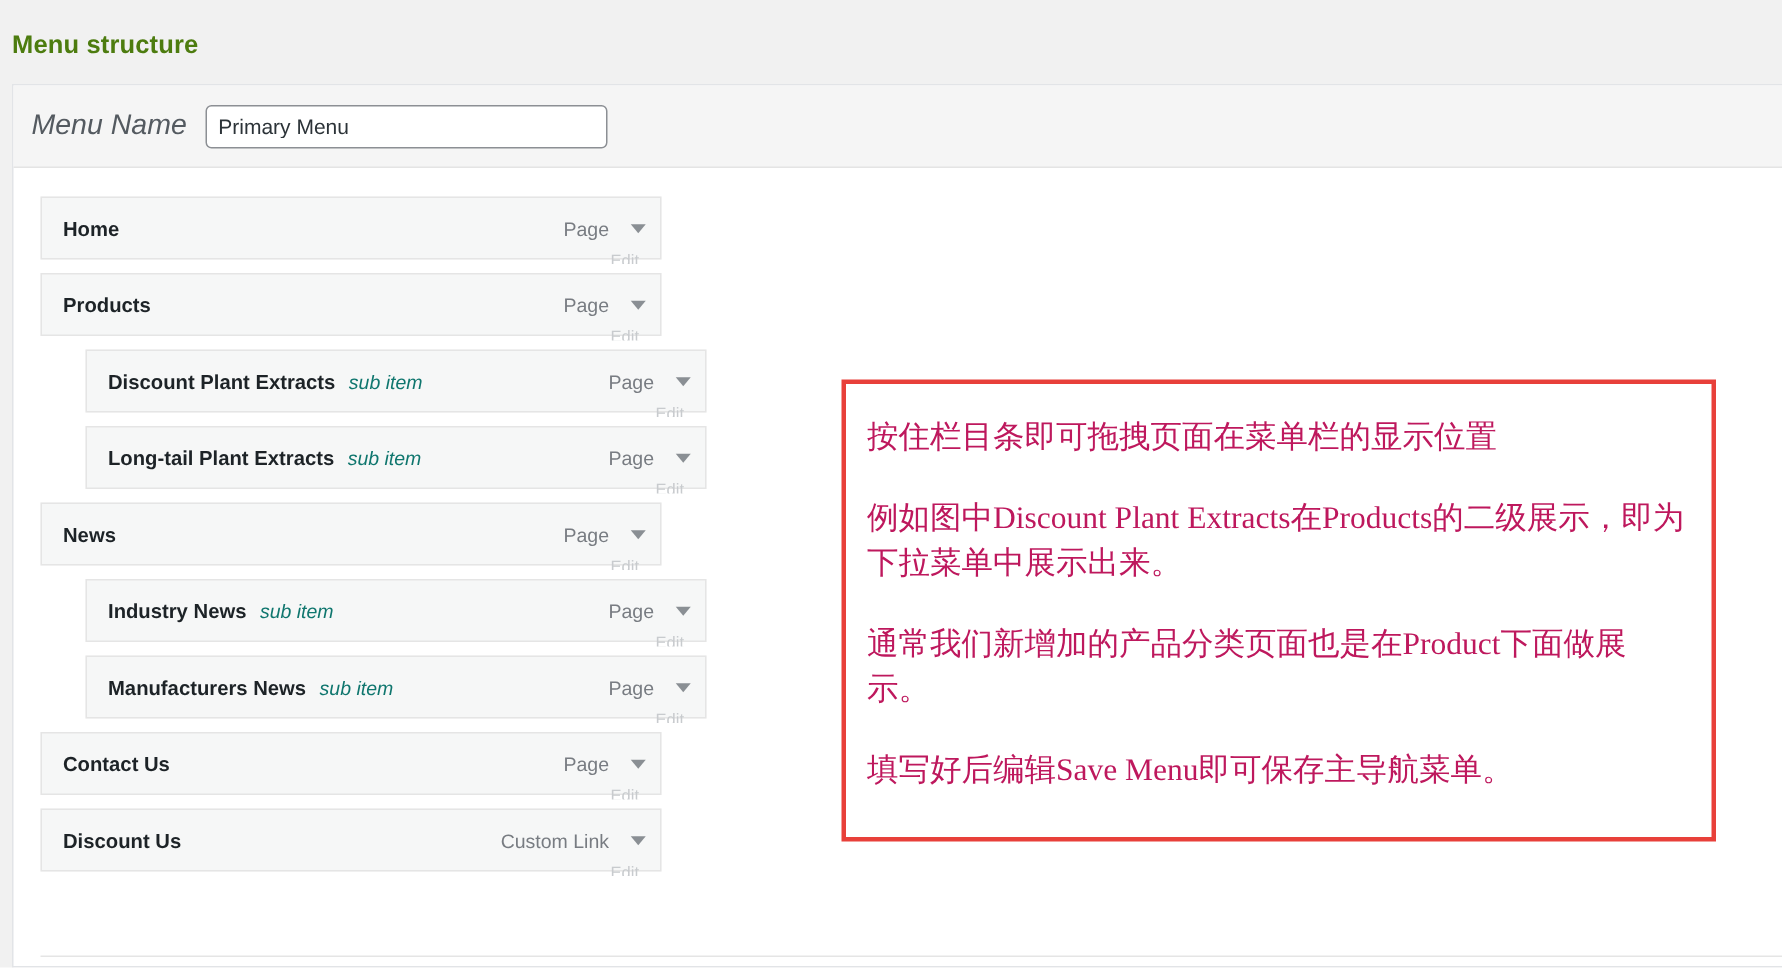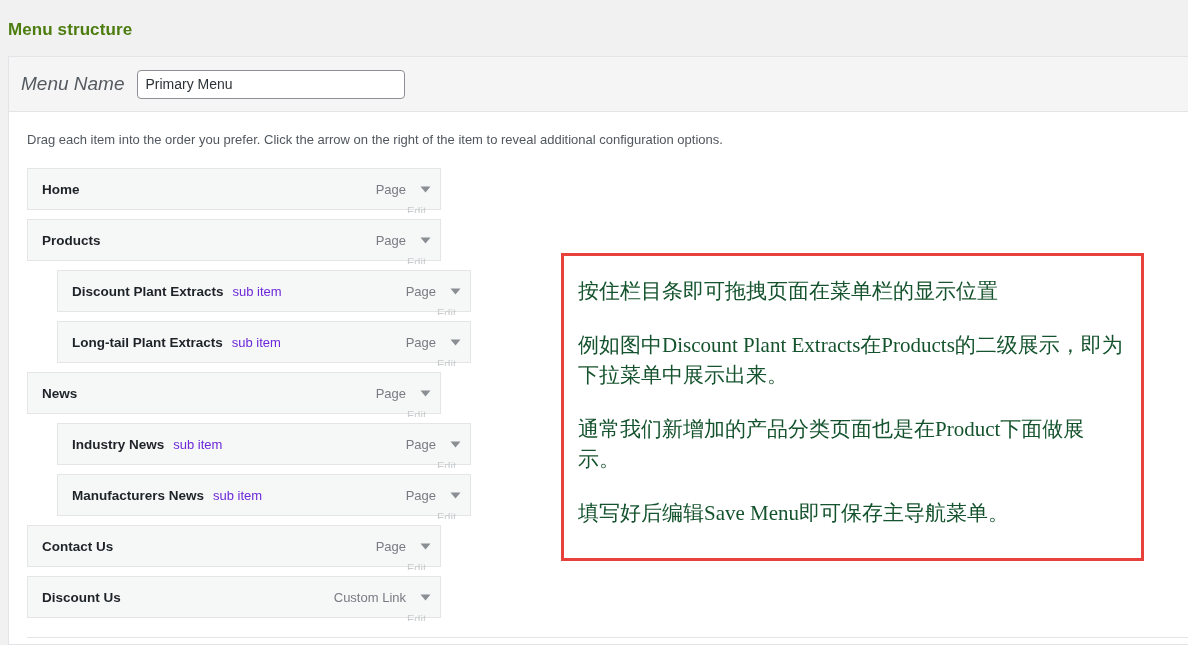--- a/index.html
+++ b/index.html
@@ -106,22 +106,23 @@
     width: 414px;
   }
   .mi-title {
     font-size: 13.5px;
     font-weight: 700;
     color: #1d2327;
     white-space: nowrap;
   }
   .mi-sub {
     font-size: 13px;
+    font-style: italic;
     font-weight: 400;
-    color: #6d28d9;
+    color: #0f766e;
     margin-left: 9px;
     white-space: nowrap;
   }
   .mi-right {
     margin-left: auto;
     display: flex;
     align-items: center;
     gap: 12px;
   }
   .mi-type {
@@ -168,41 +169,40 @@
     top: 253px;
     width: 583px;
     height: 308px;
     border: 3px solid #e8403a;
     background: transparent;
     box-sizing: border-box;
     padding: 20px 16px 0 14px;
   }
   .callout p {
     margin: 0 0 24px 0;
-    color: #14532d;
+    color: #be185d;
     font-size: 21px;
     line-height: 30px;
     font-family: "Liberation Serif", "DejaVu Serif", serif;
     white-space: pre-wrap;
   }
   .callout p:last-child { margin-bottom: 0; }
 </style>
 </head>
 <body>
 
 <div class="page-title">Menu structure</div>
 
 <div class="panel">
 
   <div class="menu-name-row">
     <span class="menu-name-label">Menu Name</span>
     <input class="menu-name-input" type="text" value="Primary Menu" style="">
   </div>
 
-  <div class="instructions">Drag each item into the order you prefer. Click the arrow on the right of the item to reveal additional configuration options.</div>
 
   <div class="menu-list" id="menu-list">
       <div class="menu-item depth-0">
         <span class="mi-title">Home</span>
         <span class="mi-right">
           <span class="mi-type">Page</span>
           <span class="mi-toggle">
             <svg width="11" height="7" viewBox="0 0 11 7" xmlns="http://www.w3.org/2000/svg">
               <path d="M0.5 0.5 L10.5 0.5 L5.5 6.5 Z" fill="#8a8f94"></path>
             </svg>

